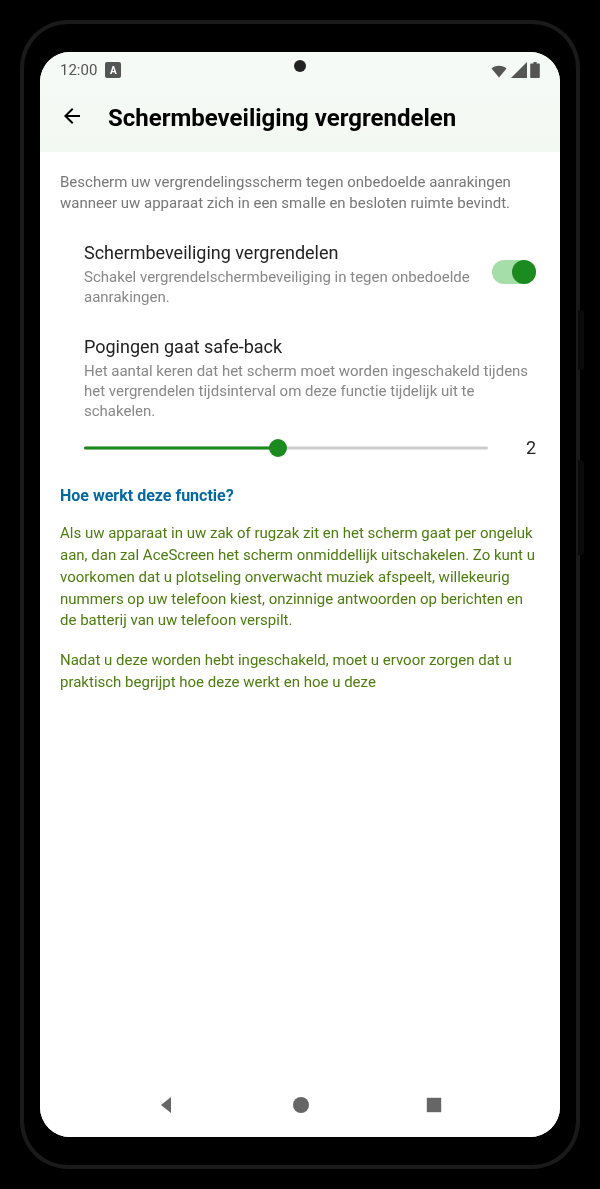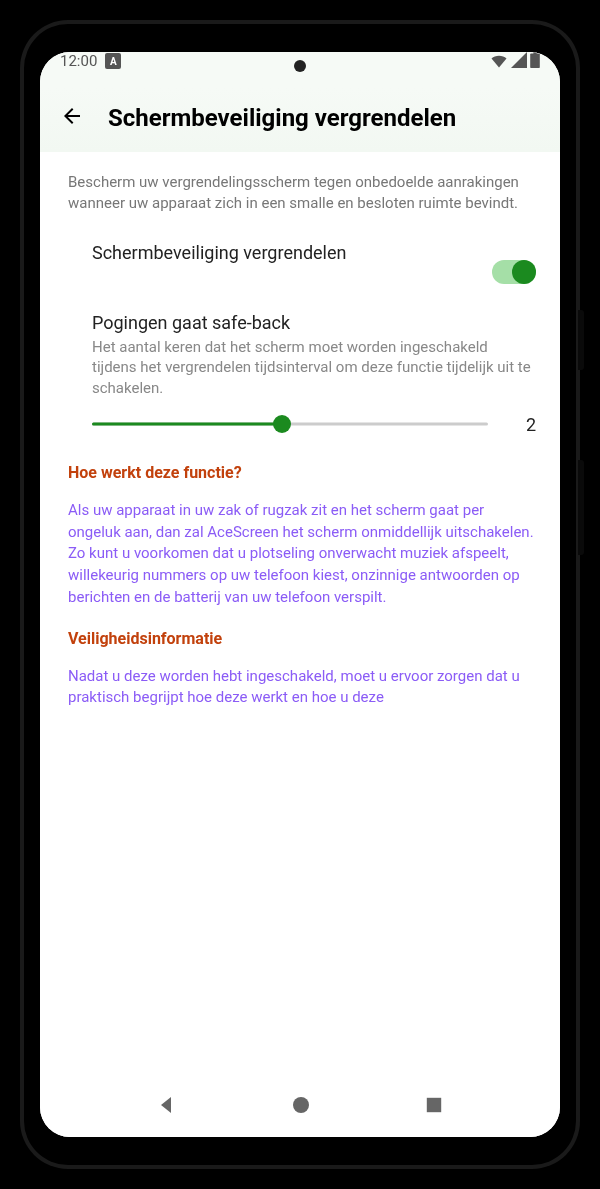--- a/index.html
+++ b/index.html
@@ -51,23 +51,23 @@
       border-radius: 30px;
       overflow: hidden;
       display: flex;
       flex-direction: column;
       margin-top: 12px;
       height: calc(100% - 24px);
     }
     .status-bar {
       height: 36px;
       display: flex;
-      align-items: flex-start;
+      align-items: center;
       justify-content: space-between;
-      padding: 0 20px;
+      padding: 13px 20px;
       font-size: 15px;
       color: #555;
       background: #f6faf6;
     }
     .status-left {
       display: flex;
       align-items: center;
       gap: 8px;
     }
     .status-right {
@@ -90,21 +90,21 @@
     }
     .app-title {
       font-size: 24px;
       font-weight: 700;
       color: #000;
     }
     .content {
       flex: 1;
       overflow-y: hidden;
       background: #fff;
-      padding: 20px 24px 0 28px;
+      padding: 20px 24px 0 20px;
     }
     .intro-text {
       color: #777;
       font-size: 15px;
       line-height: 1.4;
       margin-bottom: 28px;
     }
     .setting-block {
       padding-left: 24px;
       margin-bottom: 28px;
@@ -186,27 +186,27 @@
     }
     .slider-value {
       font-size: 18px;
       color: #222;
       min-width: 28px;
       text-align: right;
     }
     .section-heading {
       font-size: 16px;
       font-weight: 700;
-      color: #c2410c;
+      color: #0369a1;
       margin-top: 20px;
       margin-bottom: 18px;
     }
     .body-text {
       font-size: 15px;
-      color: #8b5cf6;
+      color: #4d7c0f;
       line-height: 1.45;
       margin-bottom: 18px;
     }
     .fade-bottom {
       position: relative;
     }
     .fade-bottom::after {
       content: '';
       position: absolute;
       bottom: 0;
@@ -278,20 +278,21 @@
       <h1 class="app-title">Schermbeveiliging vergrendelen</h1>
     </div>
 
     <div class="content fade-bottom">
       <p class="intro-text">Bescherm uw vergrendelingsscherm tegen onbedoelde aanrakingen wanneer uw apparaat zich in een smalle en besloten ruimte bevindt.</p>
 
       <div class="setting-block">
         <div class="setting-row">
           <div class="setting-text">
             <div class="setting-title">Schermbeveiliging vergrendelen</div>
+            <div class="setting-desc">Schakel vergrendelschermbeveiliging in tegen onbedoelde aanrakingen.</div>
           </div>
           <div class="toggle">
             <div class="toggle-thumb"></div>
           </div>
         </div>
       </div>
 
       <div class="setting-block">
         <div class="setting-title">Pogingen gaat safe-back</div>
         <div class="setting-desc">Het aantal keren dat het scherm moet worden ingeschakeld tijdens het vergrendelen tijdsinterval om deze functie tijdelijk uit te schakelen.</div>
@@ -301,21 +302,20 @@
             <div class="slider-fill" style="width:48%"></div>
             <div class="slider-thumb" style="left:48%"></div>
           </div>
           <span class="slider-value">2</span>
         </div>
       </div>
 
 
       <div class="section-heading">Hoe werkt deze functie?</div>
       <p class="body-text">Als uw apparaat in uw zak of rugzak zit en het scherm gaat per ongeluk aan, dan zal AceScreen het scherm onmiddellijk uitschakelen. Zo kunt u voorkomen dat u plotseling onverwacht muziek afspeelt, willekeurig nummers op uw telefoon kiest, onzinnige antwoorden op berichten en de batterij van uw telefoon verspilt.</p>
-      <div class="section-heading">Veiligheidsinformatie</div>
       <p class="body-text">Nadat u deze worden hebt ingeschakeld, moet u ervoor zorgen dat u praktisch begrijpt hoe deze werkt en hoe u deze</p>
     </div>
 
     <div class="nav-bar">
       <span class="nav-icon">
         <svg width="20" height="20" viewBox="0 0 20 20">
             <path fill="#666" d="M14 2 L4 10 L14 18 z"></path>
           </svg>
       </span>
       <span class="nav-icon">

